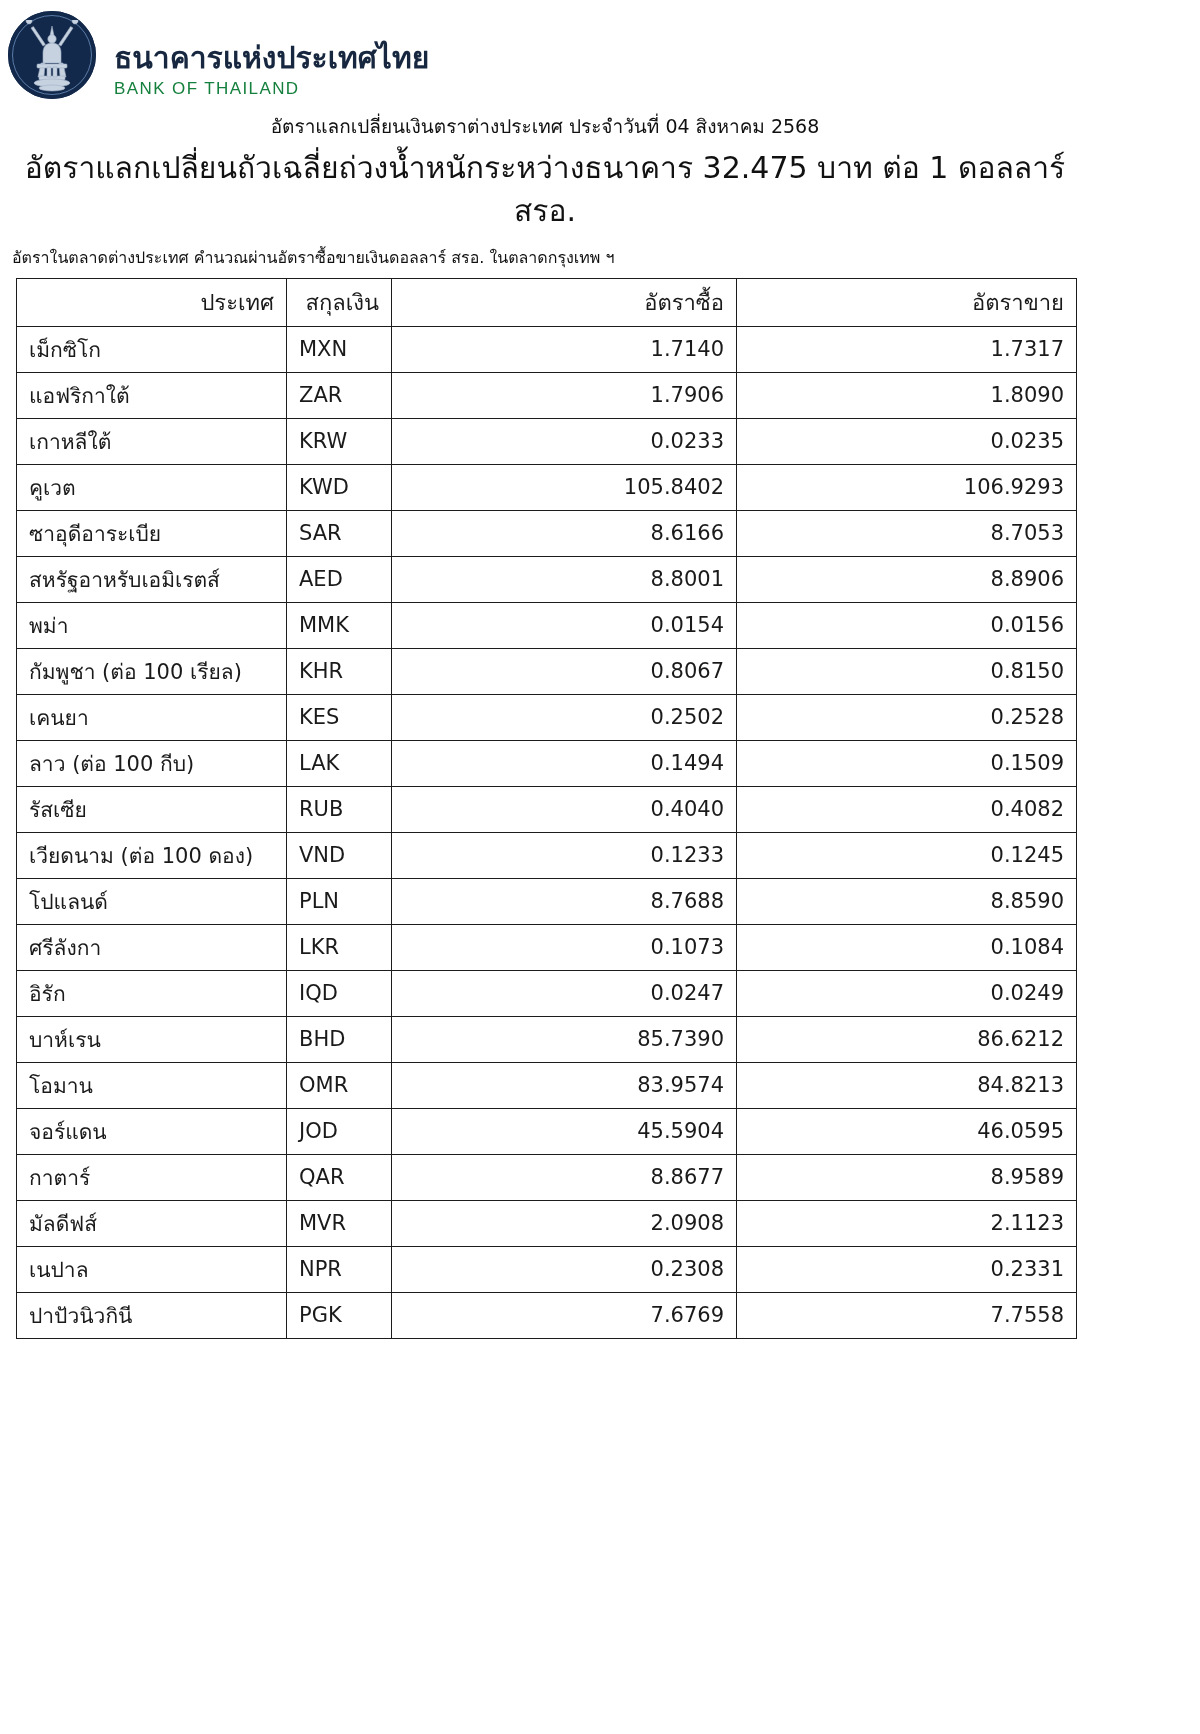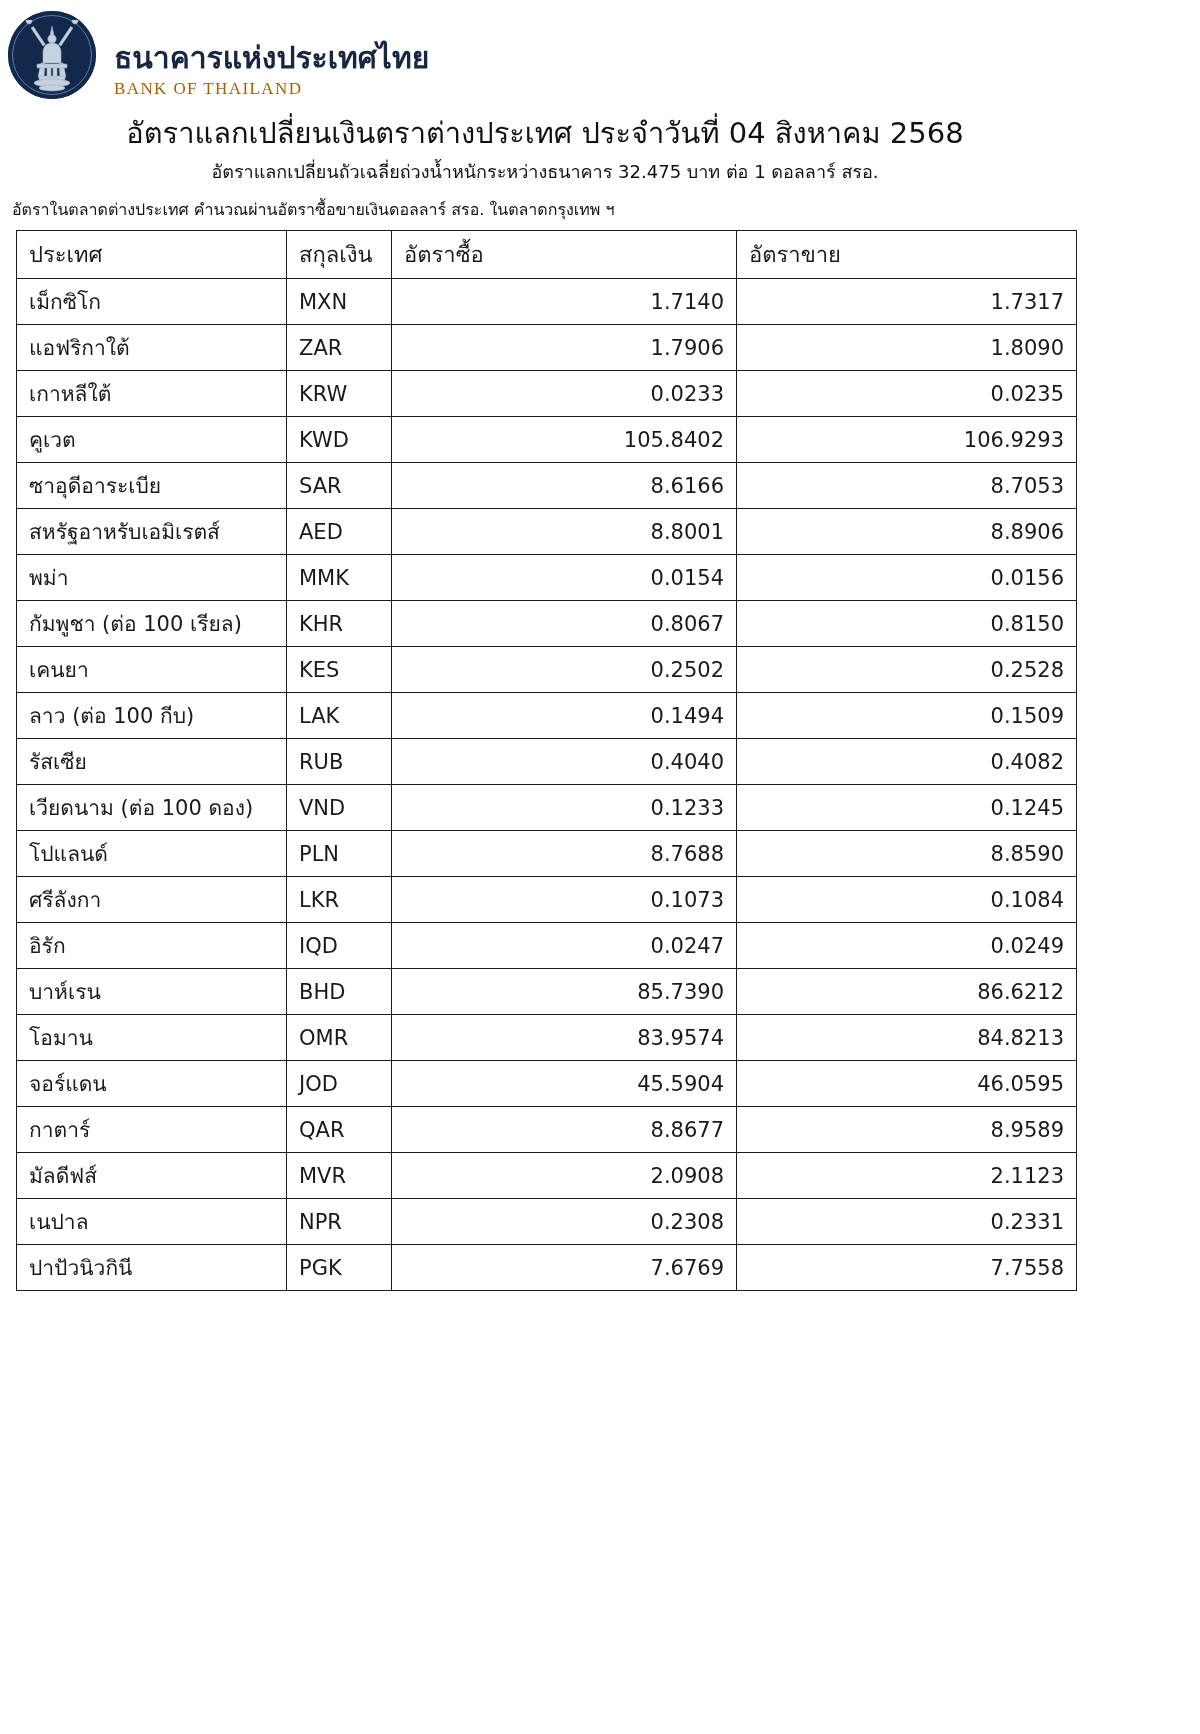--- a/index.html
+++ b/index.html
@@ -52,41 +52,41 @@
   .brand-th {
     font-size: 30px;
     font-weight: 700;
     color: #16273f;
     letter-spacing: 0px;
     white-space: nowrap;
     margin-top: 29px;
   }
   .brand-en {
     margin-top: 7px;
-    font-family: Liberation Serif, serif;
+    font-family: Liberation Sans, sans-serif;
     font-size: 17px;
     letter-spacing: 1.4px;
-    color: #a16207;
+    color: #15803d;
     white-space: nowrap;
   }
 
   
   .titles {
     padding: 14px 0 0 0;
     text-align: center;
   }
   .title-main {
-    font-size: 29px;
+    font-size: 19px;
     font-weight: 400;
     color: #111;
     line-height: 1.35;
     padding-right: 110px;
   }
   .title-sub {
-    font-size: 18px;
+    font-size: 30px;
     font-weight: 400;
     color: #111;
     line-height: 1.45;
     margin-top: 6px;
     padding-right: 110px;
   }
   .title-note {
     font-size: 16px;
     color: #111;
     text-align: left;
@@ -105,21 +105,21 @@
   }
   table.rates th,
   table.rates td {
     border: 1px solid #1c1c1c;
     height: 46px;
     padding: 0 12px;
     font-weight: 400;
     box-sizing: border-box;
   }
   table.rates thead th {
-    text-align: left;
+    text-align: right;
     font-size: 22px;
     height: 48px;
   }
   col.c-country { width: 270px; }
   col.c-code    { width: 105px; }
   col.c-buy     { width: 345px; }
   col.c-sell    { width: 340px; }
 
   td.country { text-align: left; }
   td.code    { text-align: left; }

